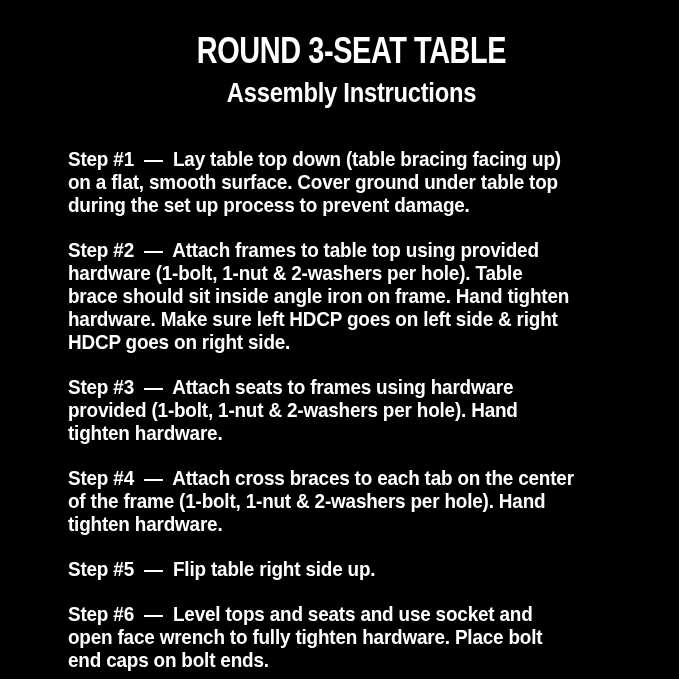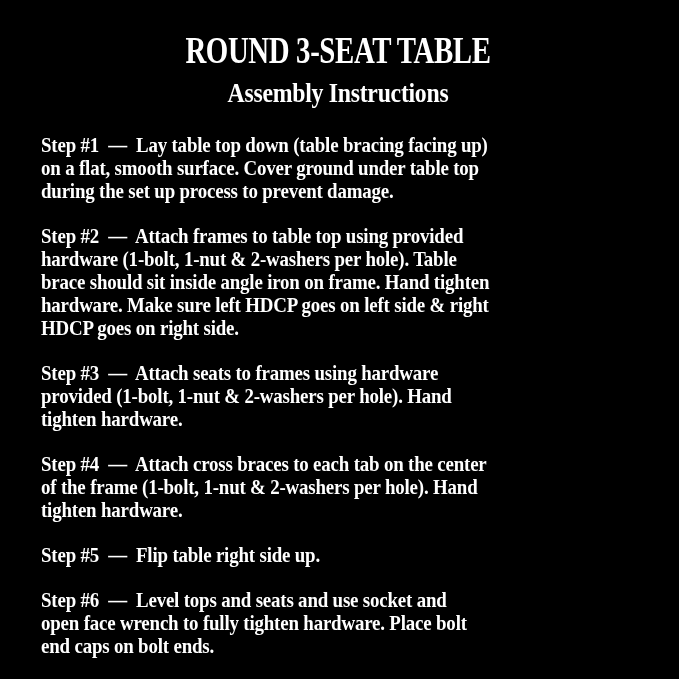--- a/index.html
+++ b/index.html
@@ -6,25 +6,25 @@
       margin: 0;
       padding: 0;
       background: #000000;
     }
     .canvas {
       position: relative;
       width: 665px;
       height: 679px;
       background: #000000;
       color: #ffffff;
-      font-family: Liberation Serif, serif;
+      font-family: Liberation Sans, sans-serif;
       font-weight: bold;
       overflow: hidden;
       box-sizing: border-box;
-      padding: 30px 30px 0 41px;
+      padding: 30px 30px 0 68px;
     }
     .title {
       margin: 0;
       font-size: 37px;
       line-height: 42px;
       text-align: center;
       letter-spacing: -0.5px;
       transform: scaleX(0.78);
       transform-origin: center top;
       white-space: pre;
@@ -33,21 +33,21 @@
       margin: 6px 0 0 0;
       font-size: 27px;
       line-height: 30px;
       text-align: center;
       letter-spacing: -0.3px;
       transform: scaleX(0.88);
       transform-origin: center top;
       white-space: pre;
     }
     .steps {
-      margin-top: 26px;
+      margin-top: 39px;
     }
     .step {
       margin: 0 0 22px 0;
       font-size: 21px;
       line-height: 23px;
       letter-spacing: -0.2px;
       white-space: pre;
       transform: scaleX(0.90);
       transform-origin: left top;
     }

